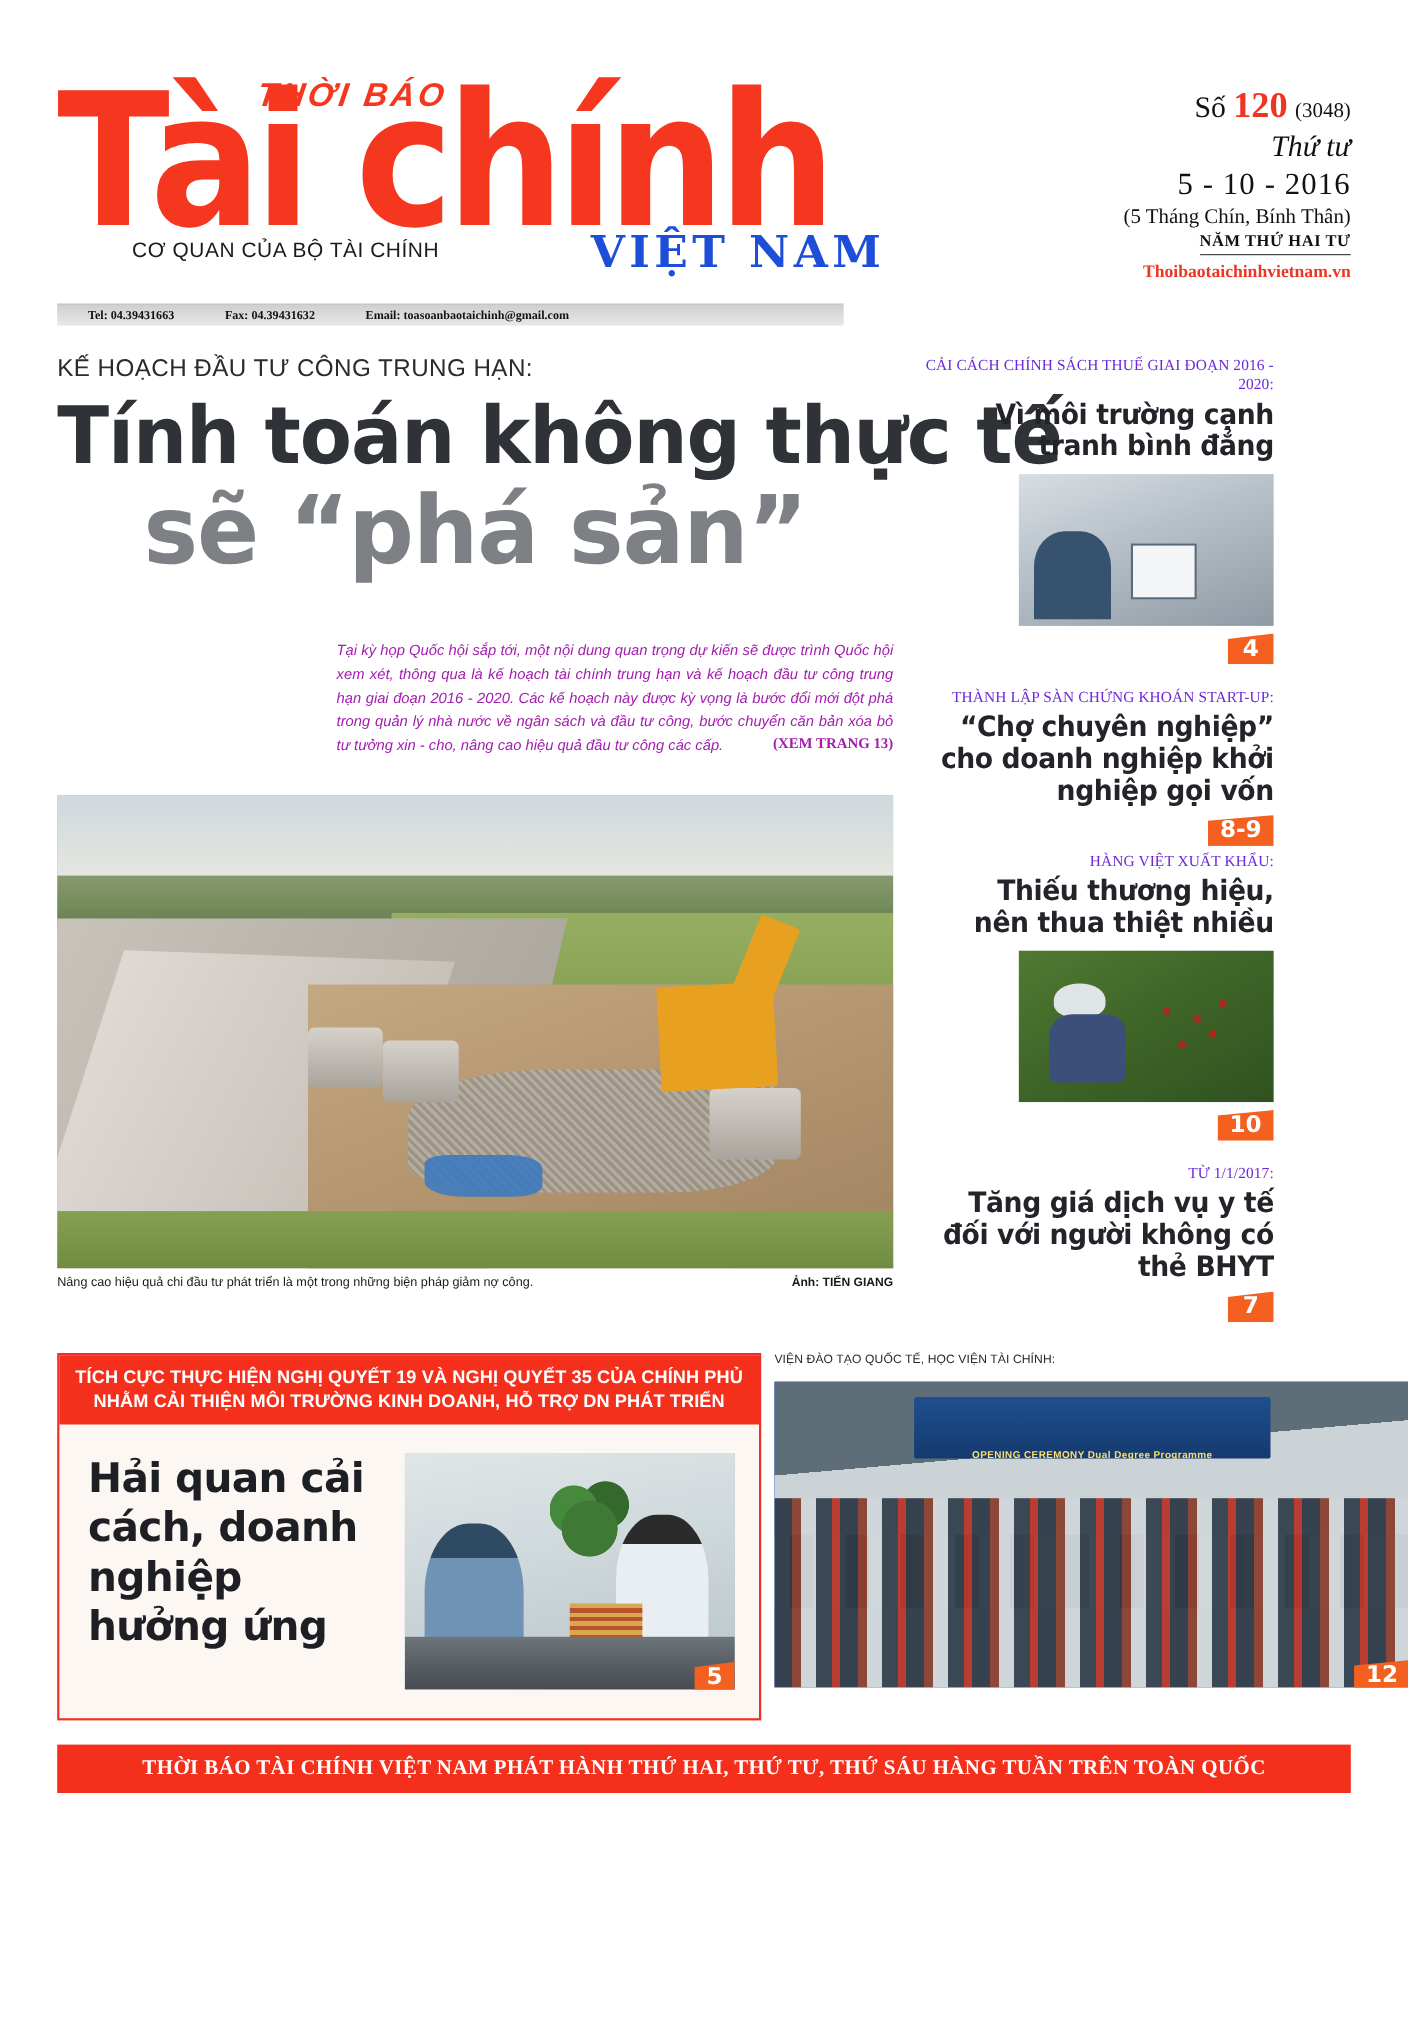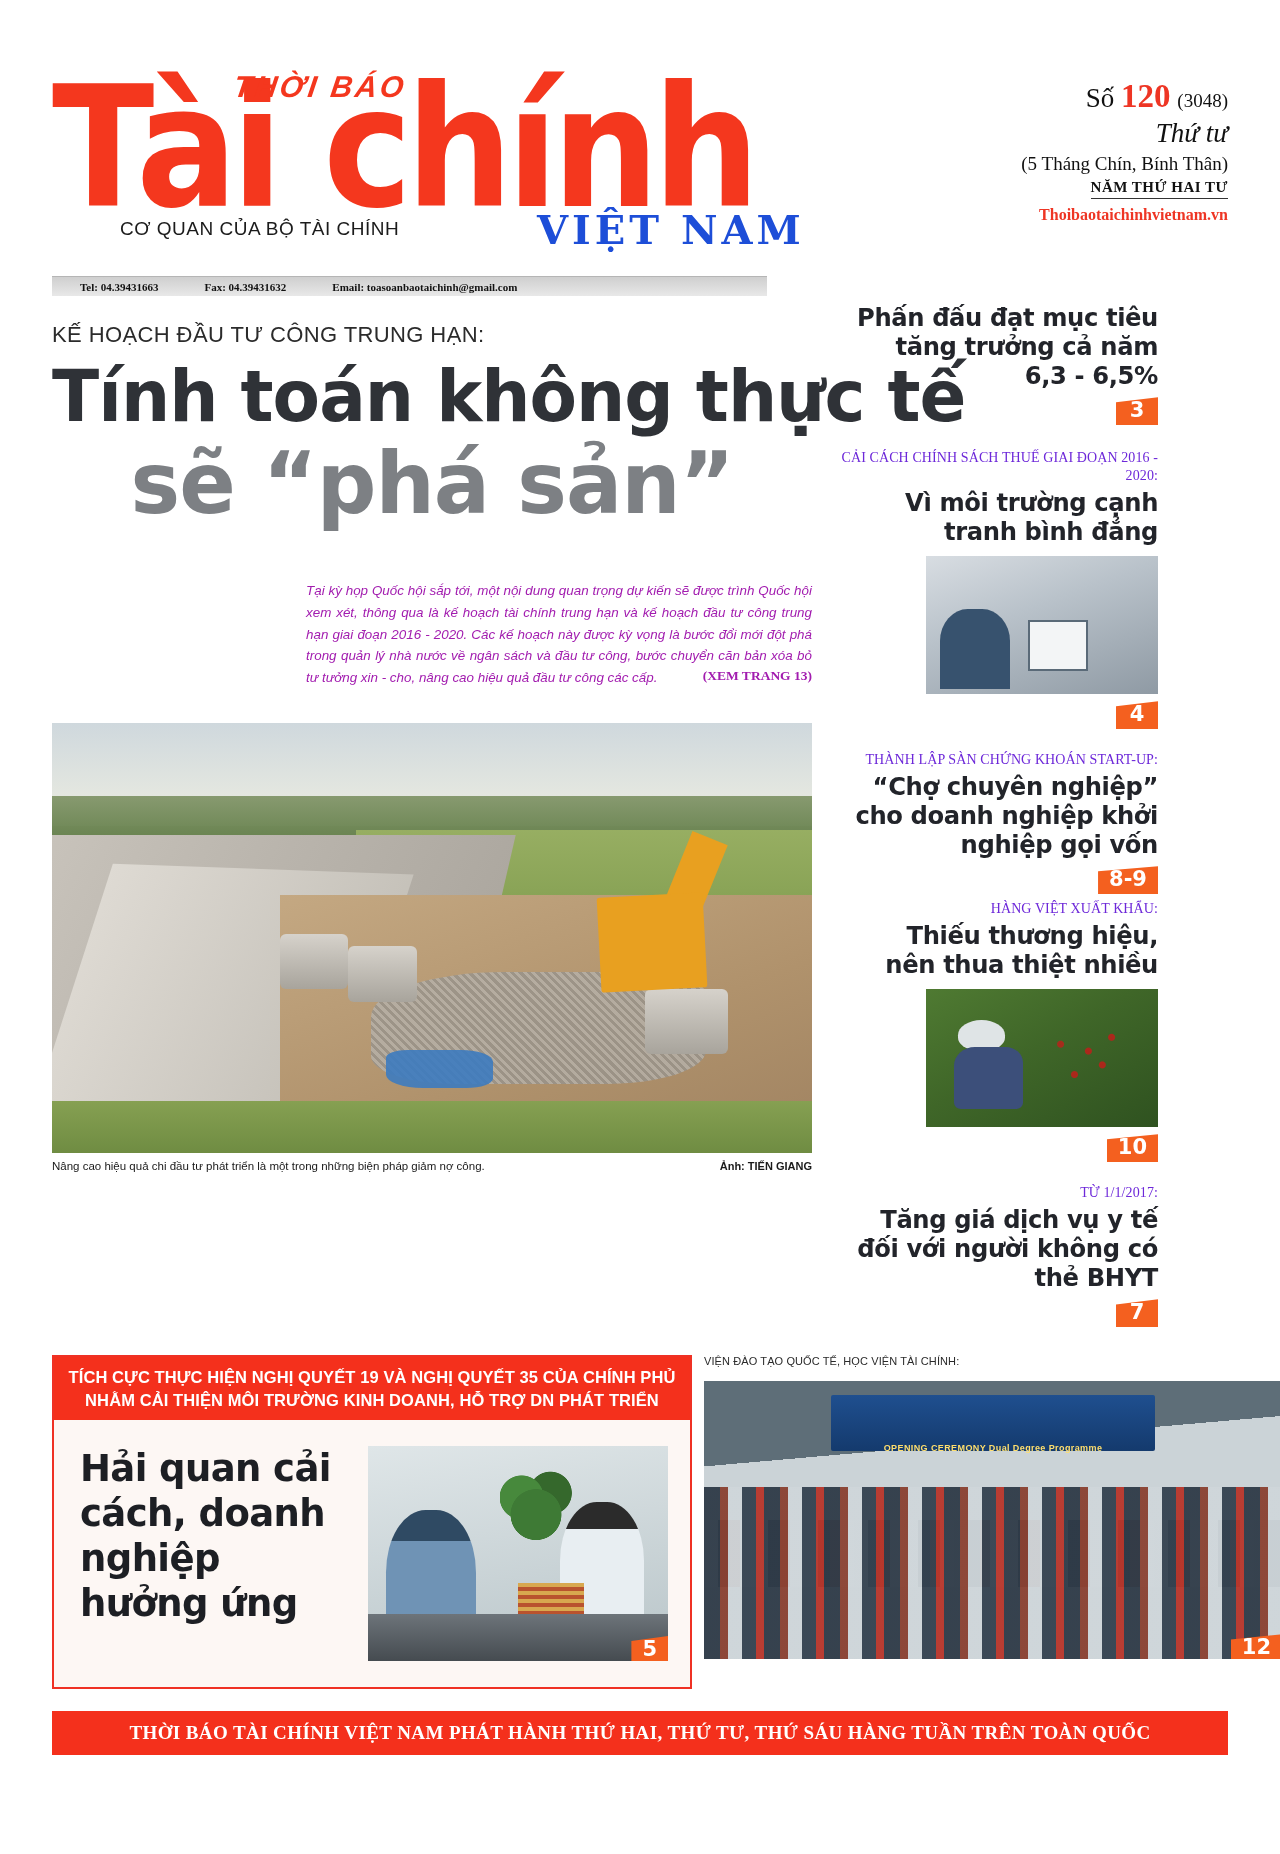--- a/index.html
+++ b/index.html
@@ -493,20 +493,21 @@
       <span>Email: toasoanbaotaichinh@gmail.com</span>
     </div>
 
     <div class="issue-block">
       <div class="issue-line1">
         <span>Số</span>
         <span class="issue-num">120</span>
         <span class="issue-paren">(3048)</span>
       </div>
       <div class="issue-day">Thứ tư</div>
+      <div class="issue-date">5 - 10 - 2016</div>
       <div class="issue-lunar">(5 Tháng Chín, Bính Thân)</div>
       <div><span class="issue-year">NĂM THỨ HAI TƯ</span></div>
       <div class="issue-web">Thoibaotaichinhvietnam.vn</div>
     </div>
   </div>
 
   <div class="content">
 
     <div class="col-left">
       <div class="lead-kicker">KẾ HOẠCH ĐẦU TƯ CÔNG TRUNG HẠN:</div>
@@ -536,26 +537,20 @@
       </div>
 
       <div class="photo-caption-row">
         <span>Nâng cao hiệu quả chi đầu tư phát triển là một trong những biện pháp giảm nợ công.</span>
         <span class="photo-credit">Ảnh: TIẾN GIANG</span>
       </div>
     </div>
 
     <div class="col-right">
 
-      <div class="side-item">
-        <div class="side-head">Phấn đấu đạt mục tiêu tăng trưởng cả năm 6,3 - 6,5%</div>
-        <div class="badge-row">
-          <span class="pg-badge">3</span>
-        </div>
-      </div>
 
       <div class="side-item" style="margin-top:24px">
         <div class="side-kicker">CẢI CÁCH CHÍNH SÁCH THUẾ GIAI ĐOẠN 2016 - 2020:</div>
         <div class="side-head">Vì môi trường cạnh tranh bình đẳng</div>
         <div class="side-photo">
           <div class="sp-office"></div>
         </div>
         <div class="badge-row">
           <span class="pg-badge">4</span>
         </div>

